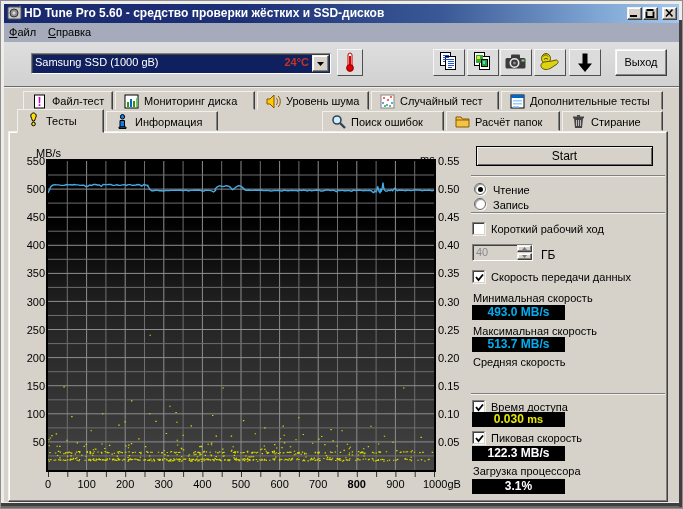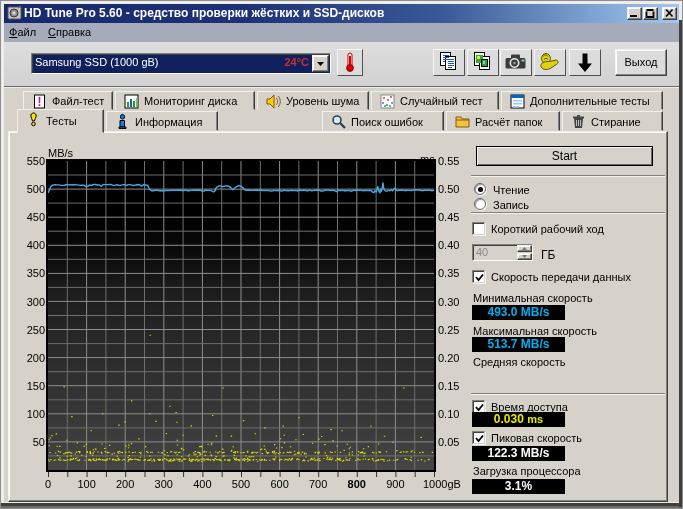--- a/index.html
+++ b/index.html
@@ -247,21 +247,21 @@
       <div class="axlbl alr" style="left:0px; top:191.5px">250</div>
       <div class="axlbl" style="left:429px; top:191.5px">0.25</div>
       <div class="axlbl alr" style="left:0px; top:219.6px">200</div>
       <div class="axlbl" style="left:429px; top:219.6px">0.20</div>
       <div class="axlbl alr" style="left:0px; top:247.7px">150</div>
       <div class="axlbl" style="left:429px; top:247.7px">0.15</div>
       <div class="axlbl alr" style="left:0px; top:275.8px">100</div>
       <div class="axlbl" style="left:429px; top:275.8px">0.10</div>
       <div class="axlbl alr" style="left:0px; top:303.9px">50</div>
       <div class="axlbl" style="left:429px; top:303.9px">0.05</div>
-      <div class="axlbl" style="left:39px; top:15px">MB/s</div>
+      <div class="axlbl" style="left:27px; top:15px">MB/s</div>
       <svg style="position:absolute;left:0;top:340px" width="440" height="6">
         <line x1="39.5" y1="0" x2="39.5" y2="5" stroke="#333"></line>
         <line x1="58.8" y1="0" x2="58.8" y2="5" stroke="#333"></line>
         <line x1="78.1" y1="0" x2="78.1" y2="5" stroke="#333"></line>
         <line x1="97.4" y1="0" x2="97.4" y2="5" stroke="#333"></line>
         <line x1="116.7" y1="0" x2="116.7" y2="5" stroke="#333"></line>
         <line x1="136.0" y1="0" x2="136.0" y2="5" stroke="#333"></line>
         <line x1="155.3" y1="0" x2="155.3" y2="5" stroke="#333"></line>
         <line x1="174.6" y1="0" x2="174.6" y2="5" stroke="#333"></line>
         <line x1="193.9" y1="0" x2="193.9" y2="5" stroke="#333"></line>

